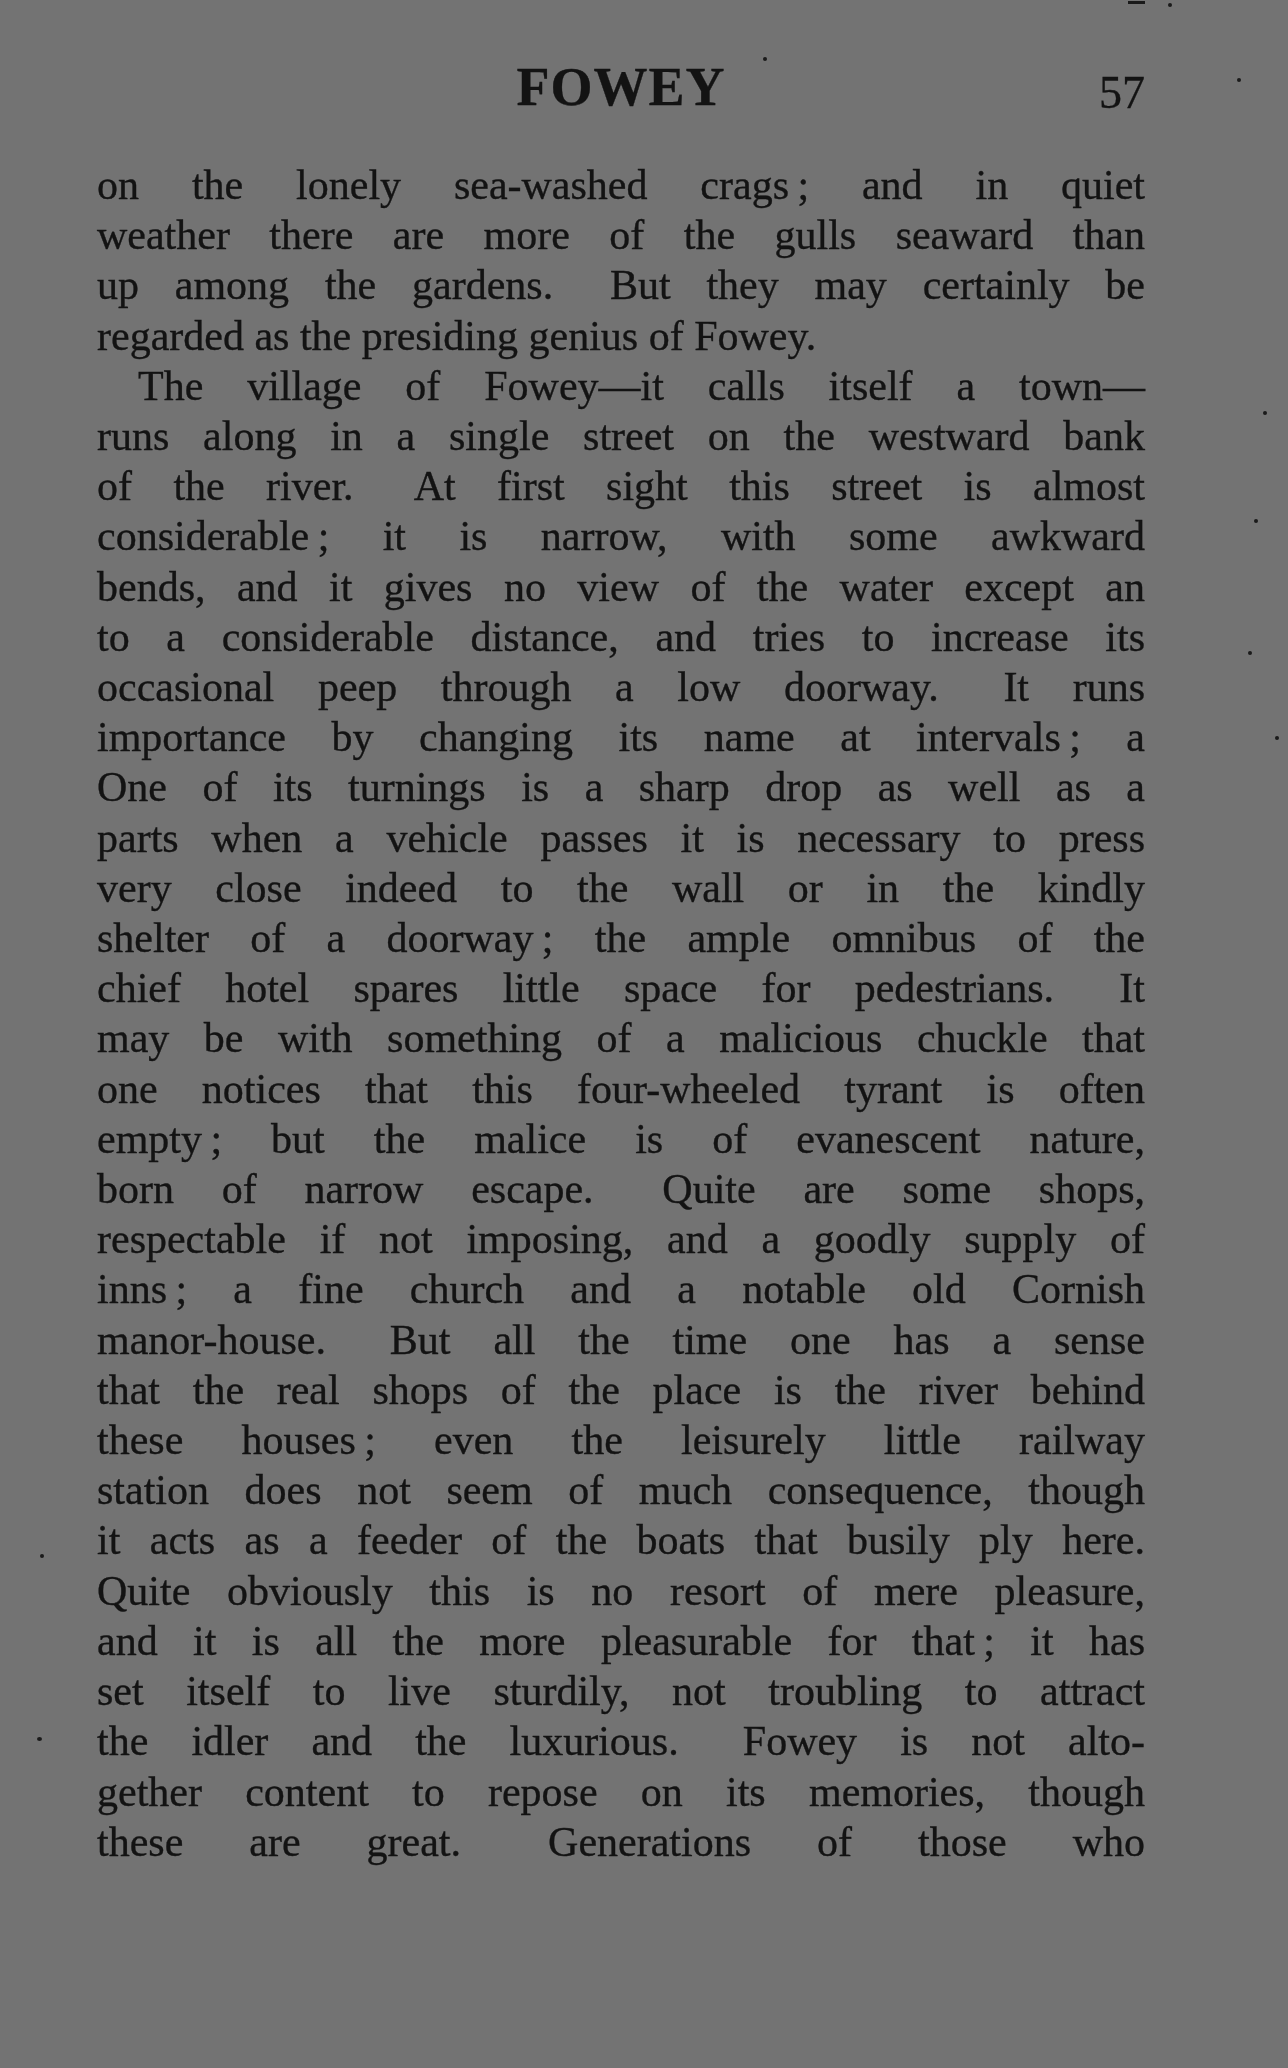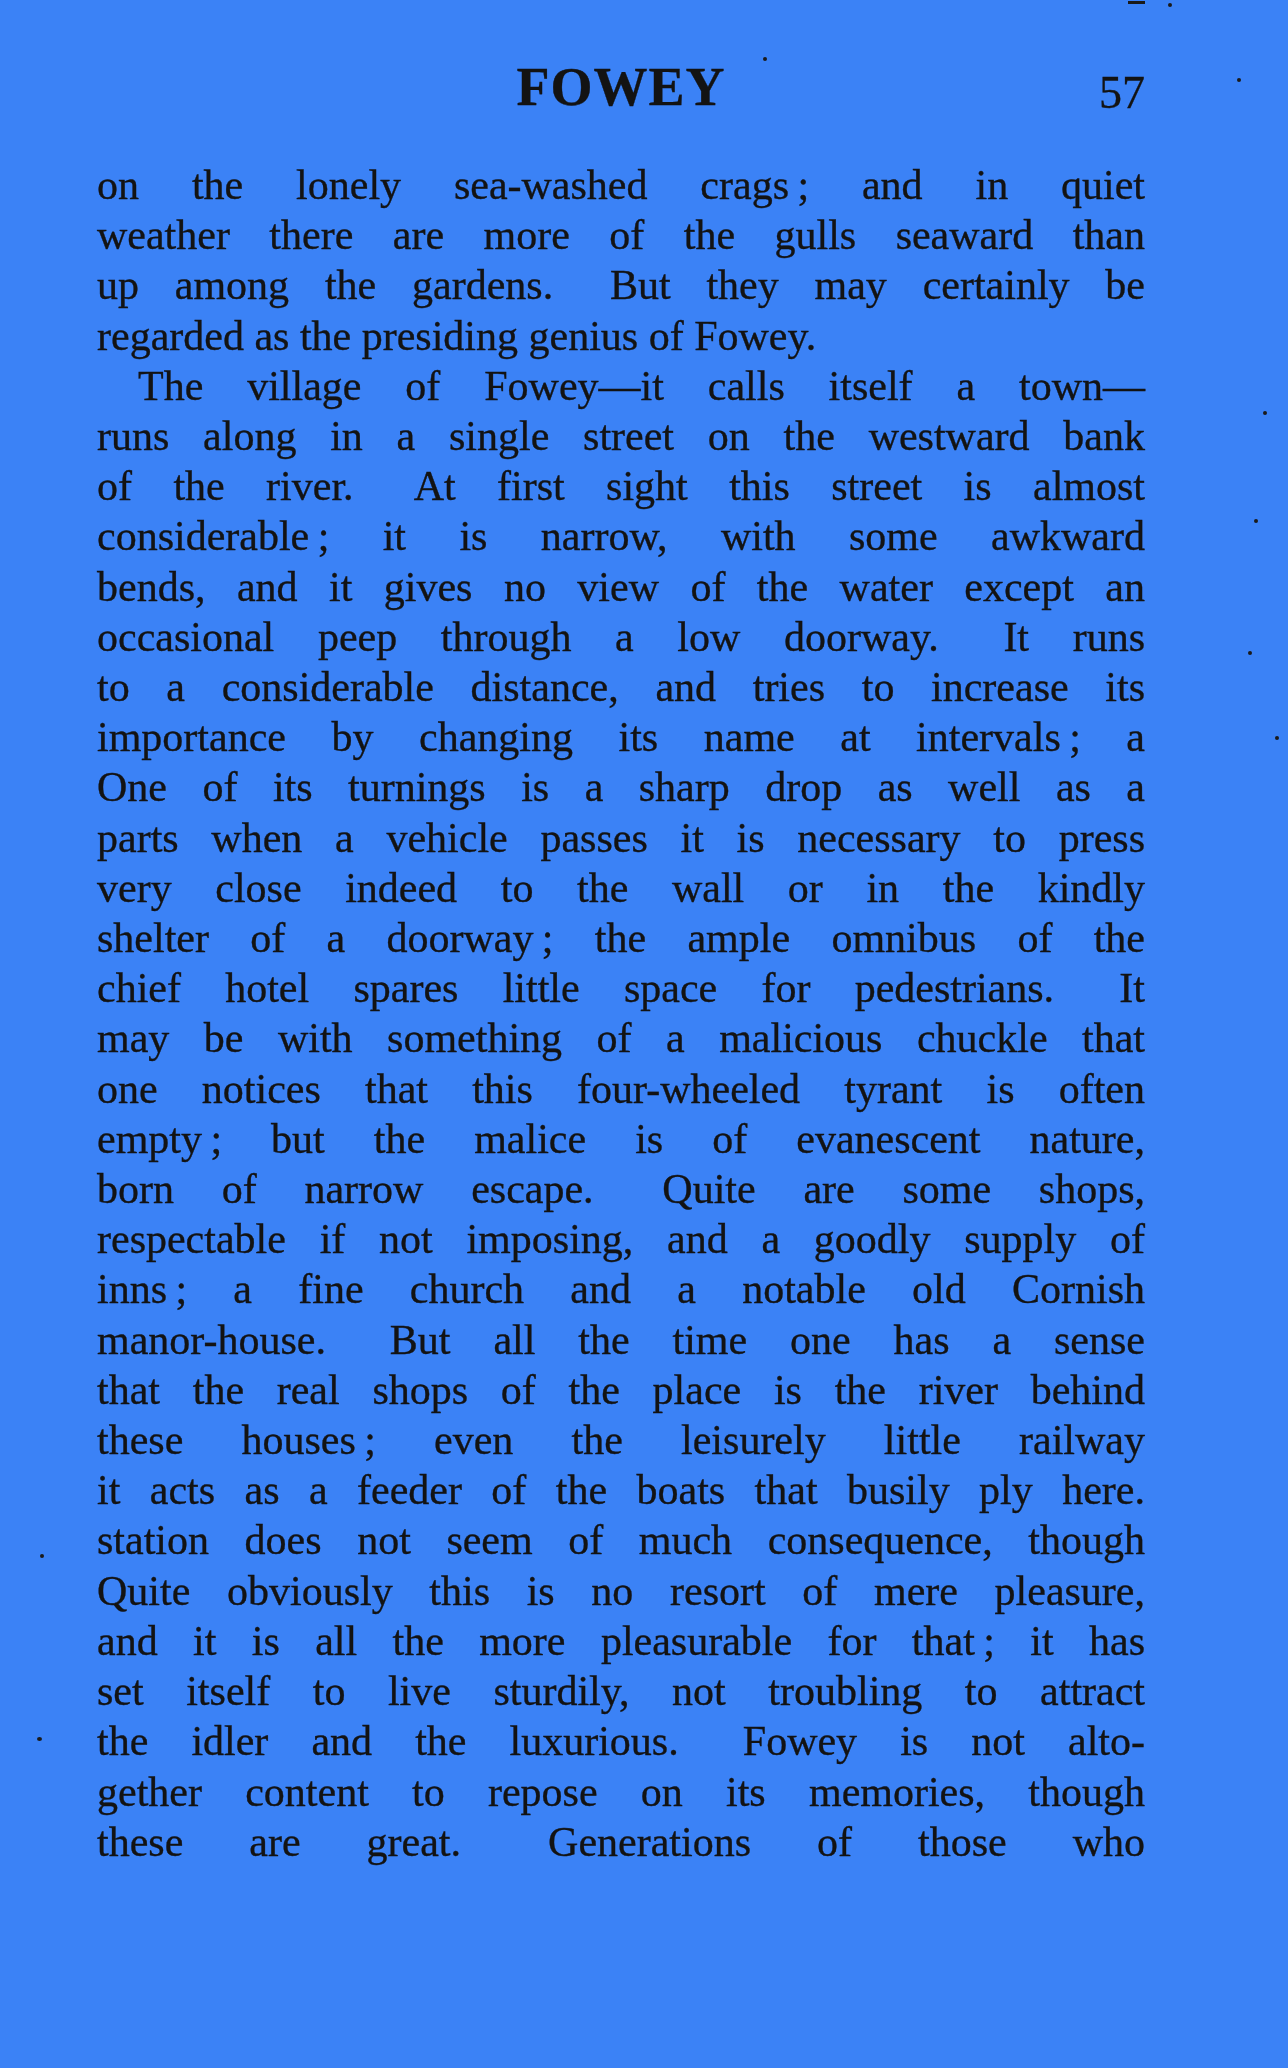--- a/index.html
+++ b/index.html
@@ -4,21 +4,21 @@
 <style>
   html, body {
     margin: 0;
     padding: 0;
     background: #ffffff;
   }
   .book-page {
     position: relative;
     width: 1288px;
     height: 2068px;
-    background: #3b82f6;
+    background: #737373;
     overflow: hidden;
     font-family: "Liberation Serif", serif;
     color: #131313;
   }
   .running-title {
     position: absolute;
     top: 60px;
     left: 97px;
     width: 1048px;
     text-align: center;
@@ -85,39 +85,39 @@
       <div class="line">up among the gardens.  But they may certainly be</div>
       <div class="line end">regarded as the presiding genius of Fowey.</div>
     </div>
 
     <div>
       <div class="line indent">The village of Fowey—it calls itself a town—</div>
       <div class="line">runs along in a single street on the westward bank</div>
       <div class="line">of the river.  At first sight this street is almost</div>
       <div class="line">considerable ; it is narrow, with some awkward</div>
       <div class="line">bends, and it gives no view of the water except an</div>
+      <div class="line">to a considerable distance, and tries to increase its</div>
       <div class="line">occasional peep through a low doorway.  It runs</div>
-      <div class="line">to a considerable distance, and tries to increase its</div>
       <div class="line">importance by changing its name at intervals ; a</div>
       <div class="line">One of its turnings is a sharp drop as well as a</div>
       <div class="line">parts when a vehicle passes it is necessary to press</div>
       <div class="line">very close indeed to the wall or in the kindly</div>
       <div class="line">shelter of a doorway ; the ample omnibus of the</div>
       <div class="line">chief hotel spares little space for pedestrians.  It</div>
       <div class="line">may be with something of a malicious chuckle that</div>
       <div class="line">one notices that this four-wheeled tyrant is often</div>
       <div class="line">empty ; but the malice is of evanescent nature,</div>
       <div class="line">born of narrow escape.  Quite are some shops,</div>
       <div class="line">respectable if not imposing, and a goodly supply of</div>
       <div class="line">inns ; a fine church and a notable old Cornish</div>
       <div class="line">manor-house.  But all the time one has a sense</div>
       <div class="line">that the real shops of the place is the river behind</div>
       <div class="line">these houses ; even the leisurely little railway</div>
+      <div class="line">station does not seem of much consequence, though</div>
       <div class="line">it acts as a feeder of the boats that busily ply here.</div>
-      <div class="line">station does not seem of much consequence, though</div>
       <div class="line">Quite obviously this is no resort of mere pleasure,</div>
       <div class="line">and it is all the more pleasurable for that ; it has</div>
       <div class="line">set itself to live sturdily, not troubling to attract</div>
       <div class="line">the idler and the luxurious.  Fowey is not alto-</div>
       <div class="line">gether content to repose on its memories, though</div>
       <div class="line">these are great.  Generations of those who</div>
     </div>
 
   </div>
 

